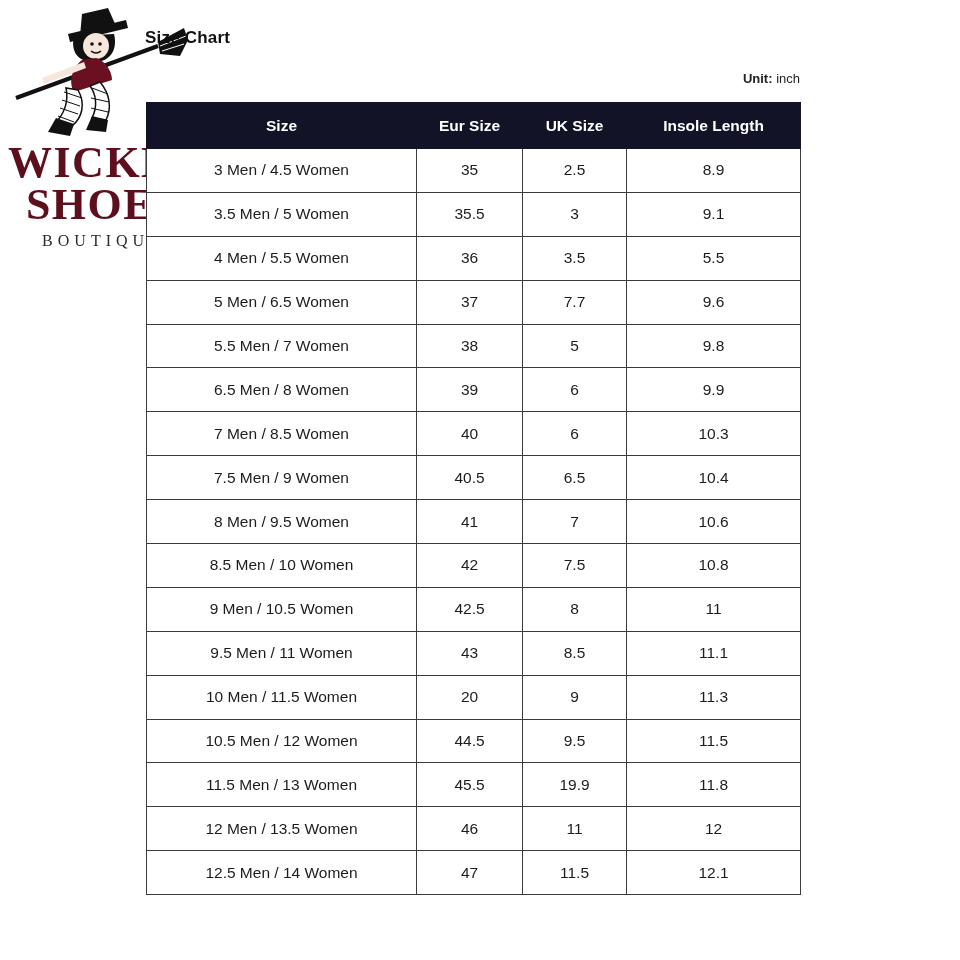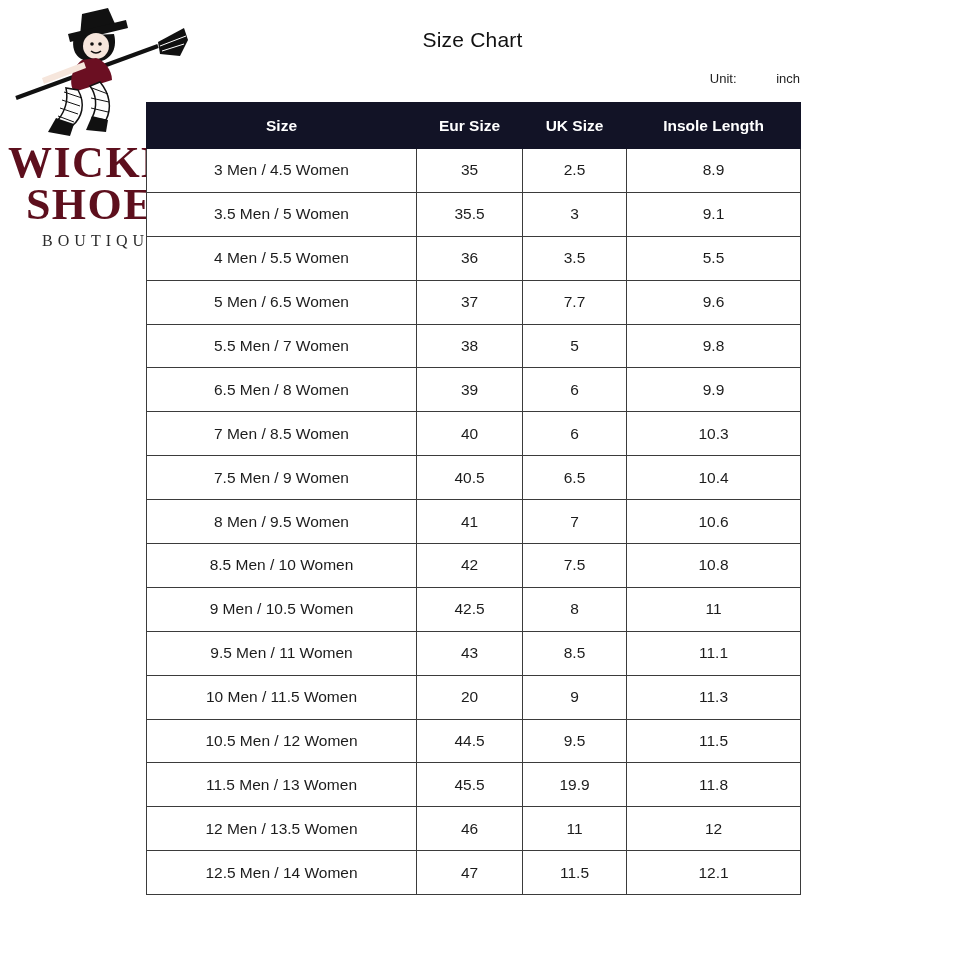--- a/index.html
+++ b/index.html
@@ -51,37 +51,36 @@
     color: #2b2b2b;
     margin-top: 6px;
   }
 
   
   .chart-title {
     position: absolute;
     left: 145px;
     top: 28px;
     width: 655px;
-    text-align: center;
-    font-size: 21px;
-    font-weight: normal;
+    font-size: 17px;
+    font-weight: bold;
     color: #111111;
     letter-spacing: 0.2px;
   }
 
   
   .unit-note {
     position: absolute;
     right: 160px;
     top: 71px;
     font-size: 13px;
     color: #222222;
   }
-  .unit-note .unit-label { font-weight: normal; margin-top: 13px; }
-  .unit-note .unit-value { font-weight: normal; margin-left: 36px; }
+  .unit-note .unit-label { font-weight: bold; margin-top: 13px; }
+  .unit-note .unit-value { font-weight: normal; }
 
   
   .table-wrap {
     position: absolute;
     left: 146px;
     top: 102px;
     width: 654px;
   }
   table.size-chart {
     border-collapse: collapse;

